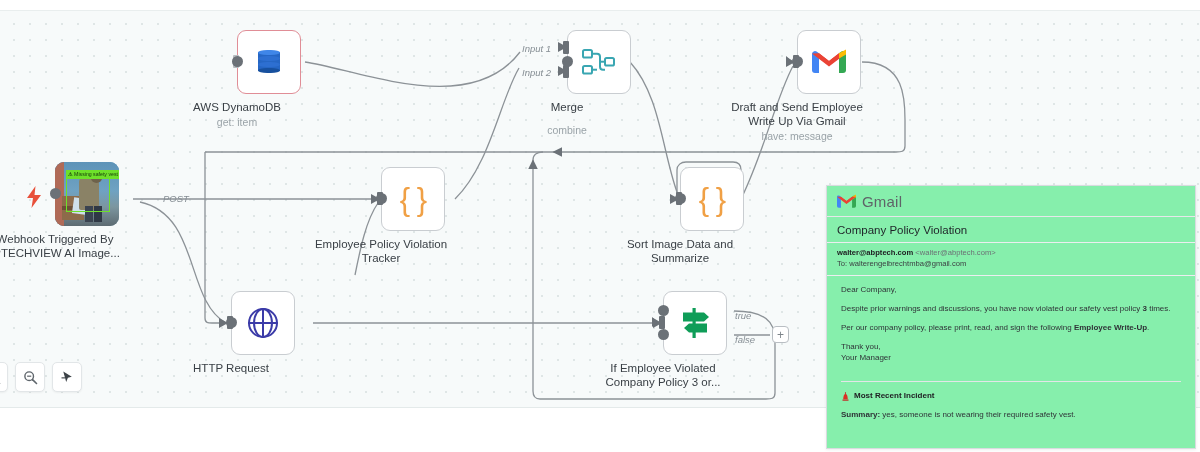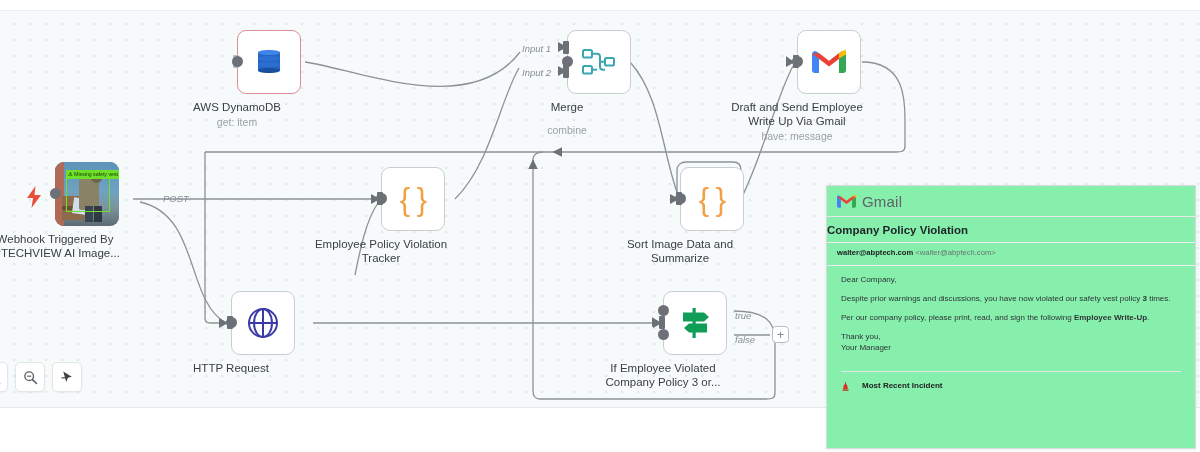--- a/index.html
+++ b/index.html
@@ -126,33 +126,33 @@
   
   .email{
     position:absolute;left:826px;top:185px;width:370px;height:264px;
     background:#86efac;border:1px solid #d8dcdf;
     box-sizing:border-box;overflow:hidden;
     box-shadow:0 1px 3px rgba(0,0,0,.07);
   }
   .em-head{height:30px;display:flex;align-items:center;padding:0 10px;border-bottom:1px solid #e6e8ea;}
   .em-brand{font-size:15px;color:#5f6368;margin-left:6px;letter-spacing:.2px;}
   .em-subject{
-    font-size:11.5px;font-weight:700;color:#1f2328;padding:7px 10px 6px 0;
+    font-size:11.5px;font-weight:400;color:#1f2328;padding:7px 10px 6px 10px;
     border-bottom:1px solid #eceef0;
   }
   .em-from{padding:5px 10px 6px 10px;font-size:7.6px;color:#3c4043;line-height:10.5px;border-bottom:1px solid #eceef0;}
   .em-from b{font-weight:700;color:#202124;}
   .em-from .addr{color:#6b7074;}
   .em-body{padding:8px 10px 6px 14px;font-size:8px;color:#2f3337;line-height:11px;}
   .em-body p{margin:0 0 8px 0;}
   .em-body p.tight{margin-bottom:0;}
   .em-body b{font-weight:700;}
   .em-divider{height:1px;background:#e3e6e8;margin:4px 14px 0 14px;}
   .em-inc{padding:8px 10px 8px 14px;font-size:8px;color:#2f3337;line-height:11px;}
-  .em-inc h4{margin:0 0 8px 0;font-size:8px;font-weight:700;color:#202124;display:flex;align-items:flex-end;gap:12px;}
+  .em-inc h4{margin:0 0 8px 0;font-size:8px;font-weight:700;color:#202124;display:flex;align-items:flex-end;gap:4px;}
   .em-inc p{margin:0 0 8px 0;}
   .em-inc b{font-weight:700;}
   .siren{width:9px;height:9px;display:inline-block;}
 </style>
 </head>
 <body>
 
 <div id="root">
 
   <div class="canvas"></div>
@@ -386,20 +386,21 @@
         <path d="M7,4.3 L17,12 L27,4.3 V9 L17,16.6 L7,9 Z" fill="#ea4335"></path>
       </svg>
       <div class="em-brand">Gmail</div>
     </div>
 
     <div class="em-subject">Company Policy Violation</div>
 
     <div class="em-from">
       <div><b>walter@abptech.com</b>
         <span class="addr">&lt;walter@abptech.com&gt;</span></div>
+      <div>To: walterengelbrechtmba@gmail.com</div>
     </div>
 
     <div class="em-body">
       <p>Dear Company,</p>
       <p>
         <span>Despite prior warnings and discussions, you have now violated our safety vest policy </span><b>3</b><span> times.</span>
       </p>
       <p>
         <span>Per our company policy, please print, read, and sign the following </span><b>Employee Write-Up</b><span>.</span>
       </p>
@@ -411,18 +412,21 @@
 
     <div class="em-inc">
       <h4>
         <svg class="siren" viewBox="0 0 12 12">
           <path d="M2,10 h8 v1.6 h-8 z" fill="#c5221f"></path>
           <path d="M3,9.6 C3,5.4 4.3,2.4 6,2.4 C7.7,2.4 9,5.4 9,9.6 Z" fill="#d93025"></path>
           <rect x="5.3" y="0.4" width="1.4" height="2" fill="#c5221f"></rect>
         </svg>
         <span>Most Recent Incident</span>
       </h4>
+      <p>
+        <b>Summary:</b><span> yes, someone is not wearing their required safety vest.</span>
+      </p>
 
     </div>
 
   </div>
 
 </div>
 
 </body></html>

